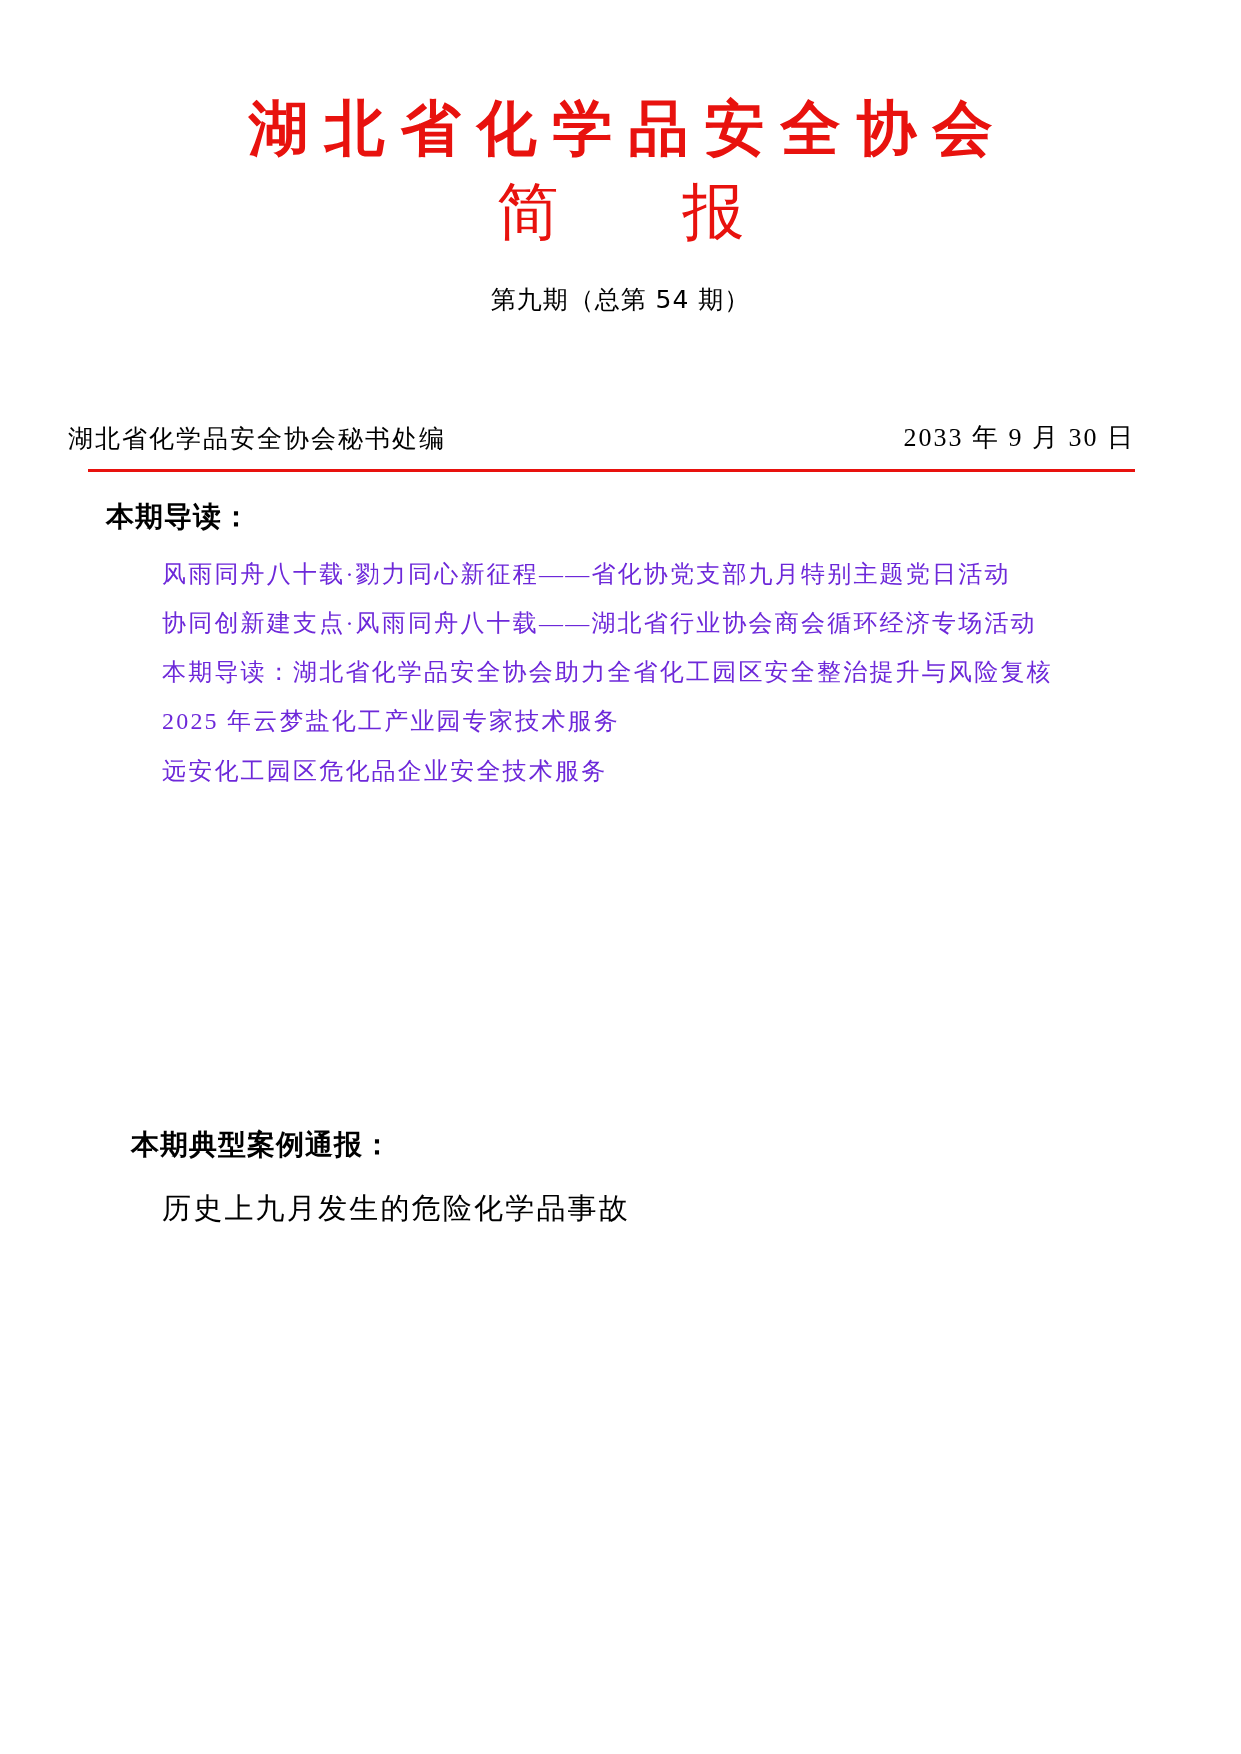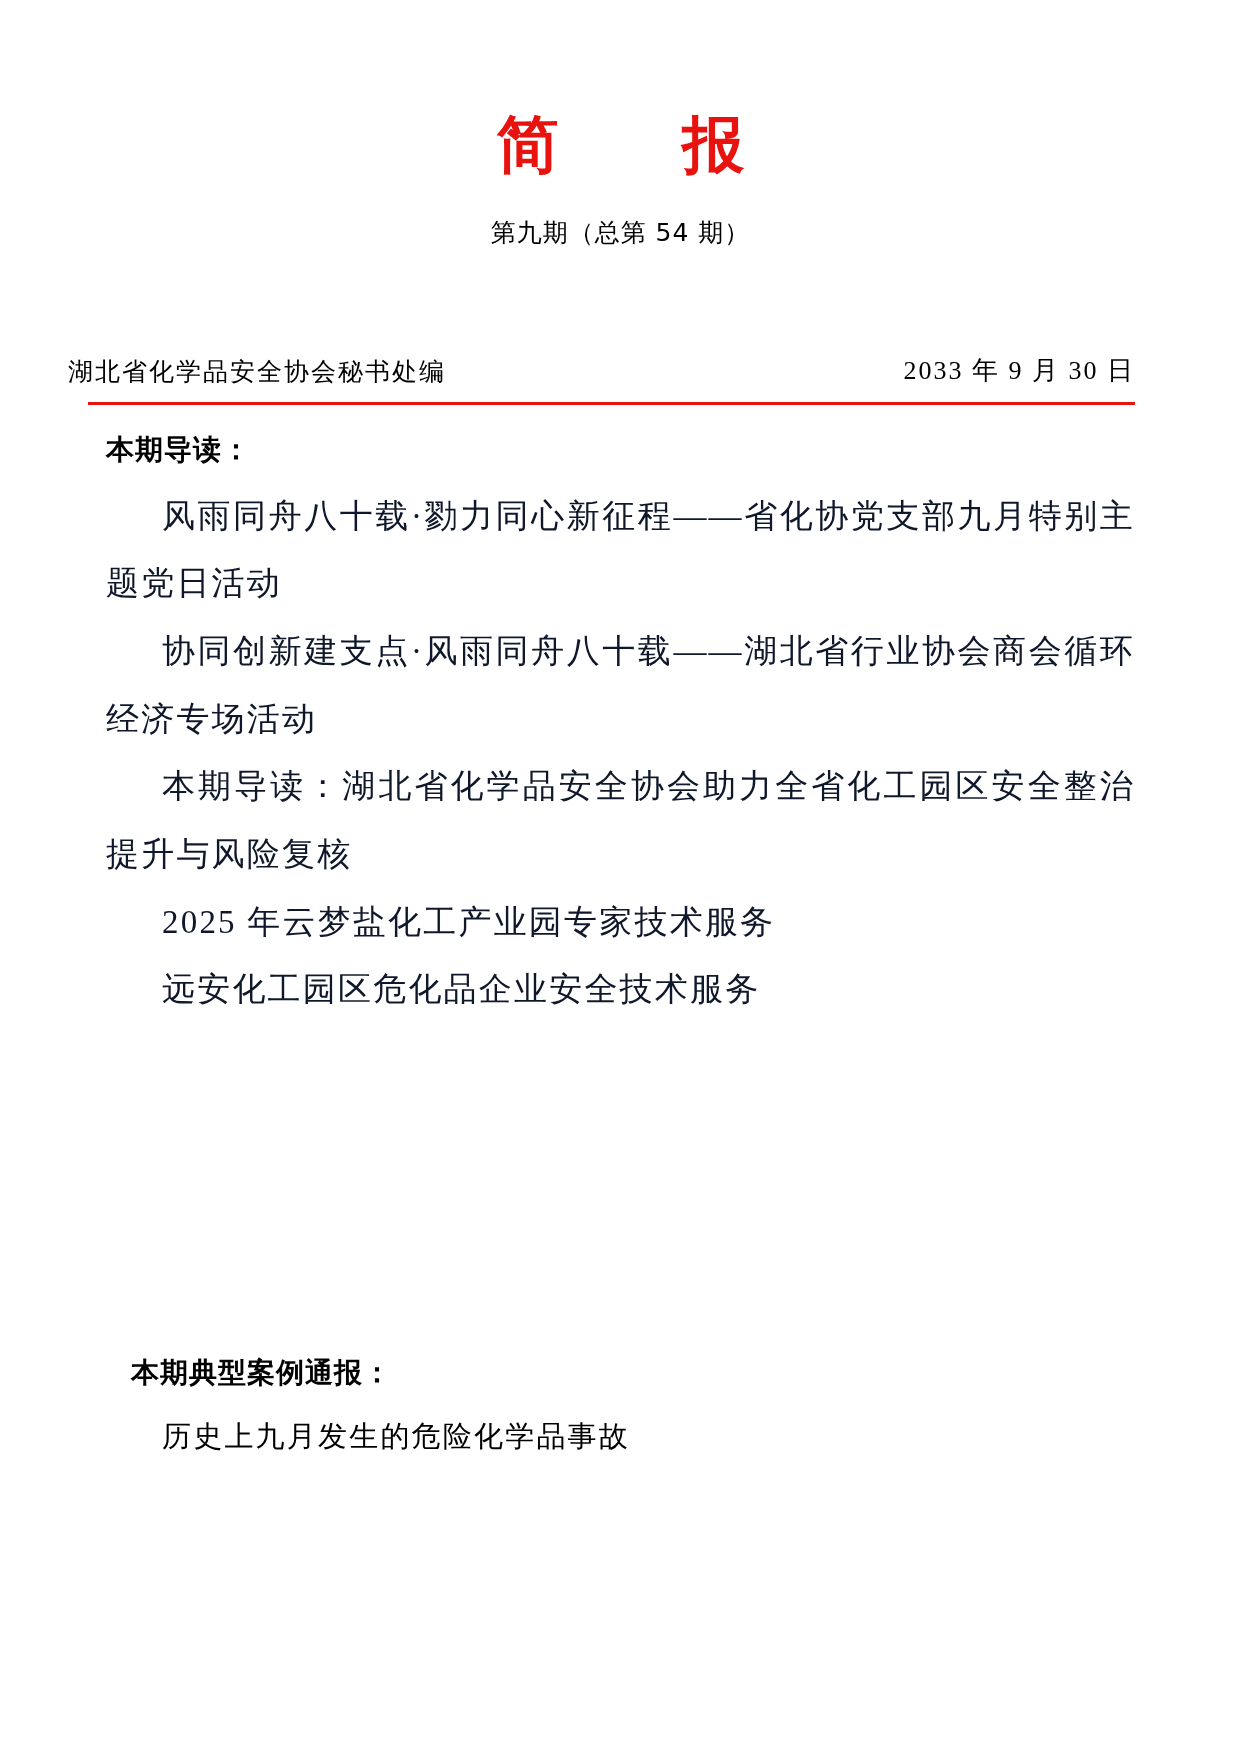--- a/index.html
+++ b/index.html
@@ -34,21 +34,21 @@
     font-weight: bold;
     font-size: 60px;
     letter-spacing: 16px;
     line-height: 1.12;
     text-indent: 16px;
     white-space: nowrap;
   }
   .masthead-sub {
     color: #e8120e;
     font-family: "Liberation Serif", "DejaVu Serif", serif;
-    font-weight: bold;
+    font-weight: normal;
     font-size: 62px;
     letter-spacing: 54px;
     line-height: 1.35;
     text-indent: 54px;
     margin-top: 8px;
     white-space: nowrap;
   }
   .issue-line {
     margin-top: 28px;
     font-family: "DejaVu Sans", "Liberation Sans", sans-serif;
@@ -92,25 +92,25 @@
     font-weight: bold;
     font-size: 28px;
     letter-spacing: 1px;
     color: #000;
   }
   .toc {
     margin-top: 14px;
   }
   .toc-item {
     font-family: "Liberation Serif", "DejaVu Serif", serif;
-    font-size: 33px;
+    font-size: 24px;
     line-height: 2.05;
     letter-spacing: 2.2px;
     text-indent: 56px;
-    color: #0f172a;
+    color: #6d28d9;
     text-align: justify;
   }
   .section-head-2 {
     margin-top: 330px;
     margin-left: 25px;
     font-family: Liberation Sans, sans-serif;
     font-weight: bold;
     font-size: 28px;
     letter-spacing: 1px;
   }
@@ -122,20 +122,21 @@
     text-indent: 56px;
     line-height: 1.8;
   }
 </style>
 </head>
 <body>
 
 <div class="page">
 
   <div class="masthead">
+    <div class="masthead-title">湖北省化学品安全协会</div>
     <div class="masthead-sub">简 报</div>
     <div class="issue-line">第九期（总第 54 期）</div>
   </div>
 
   <div class="meta-row">
     <div class="meta-editor">湖北省化学品安全协会秘书处编</div>
     <div class="meta-date">2033 年 9 月 30 日</div>
   </div>
 
   <div class="rule"></div>

